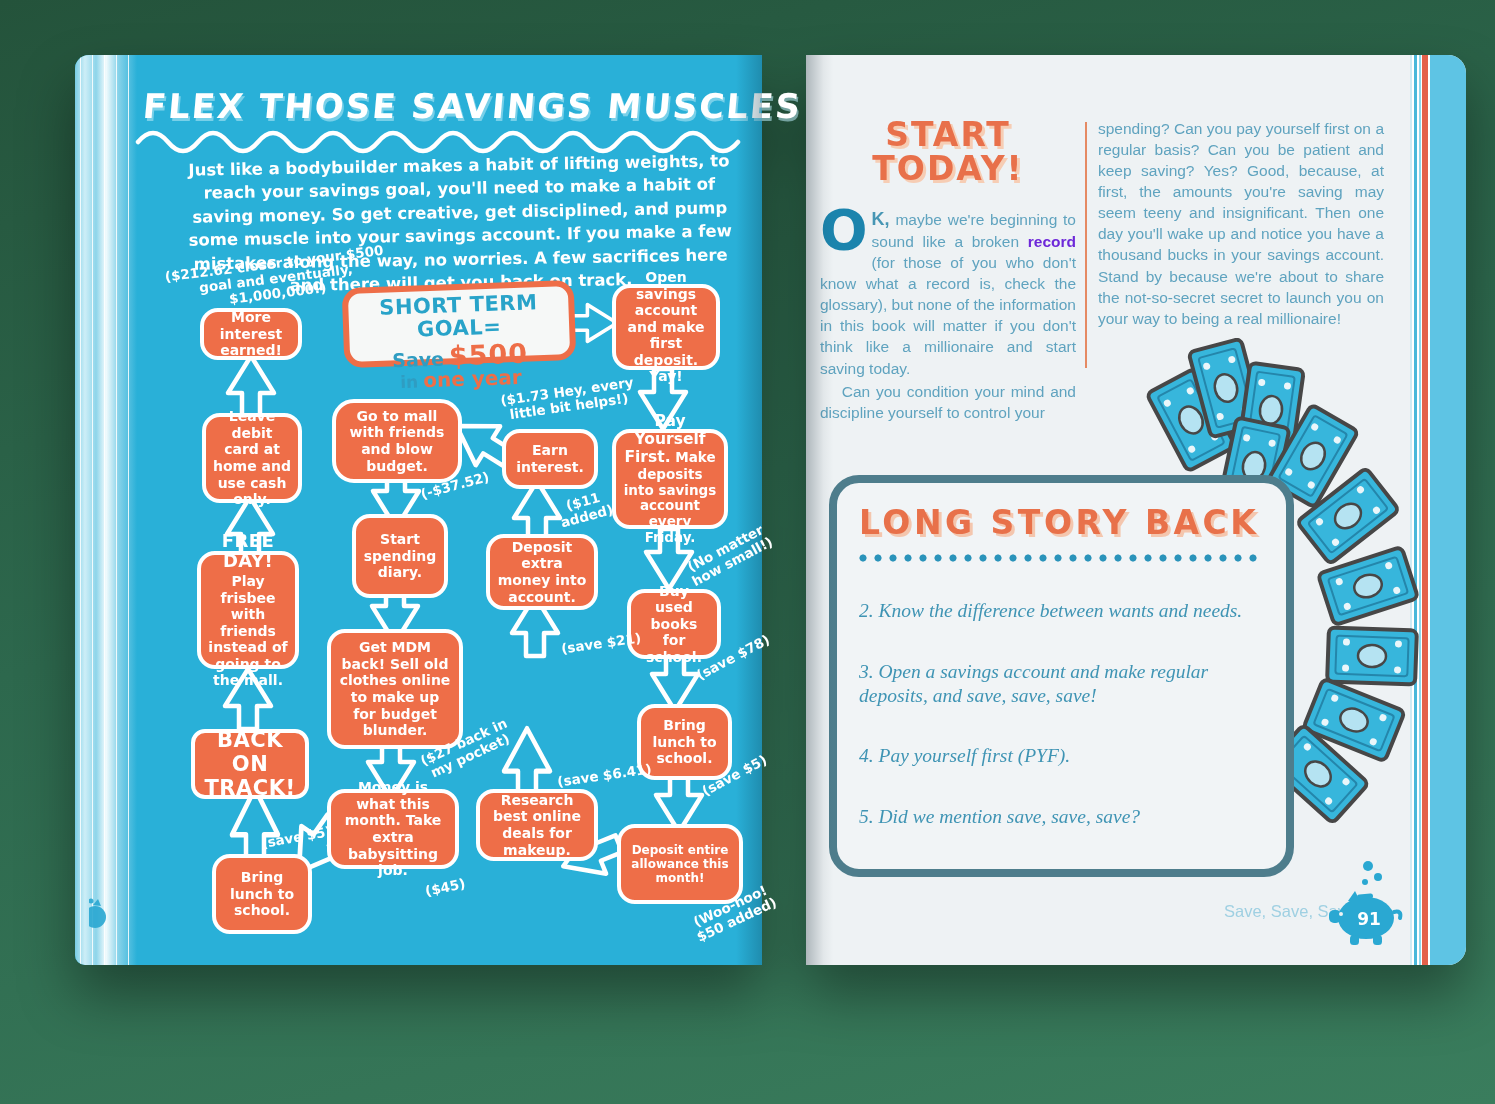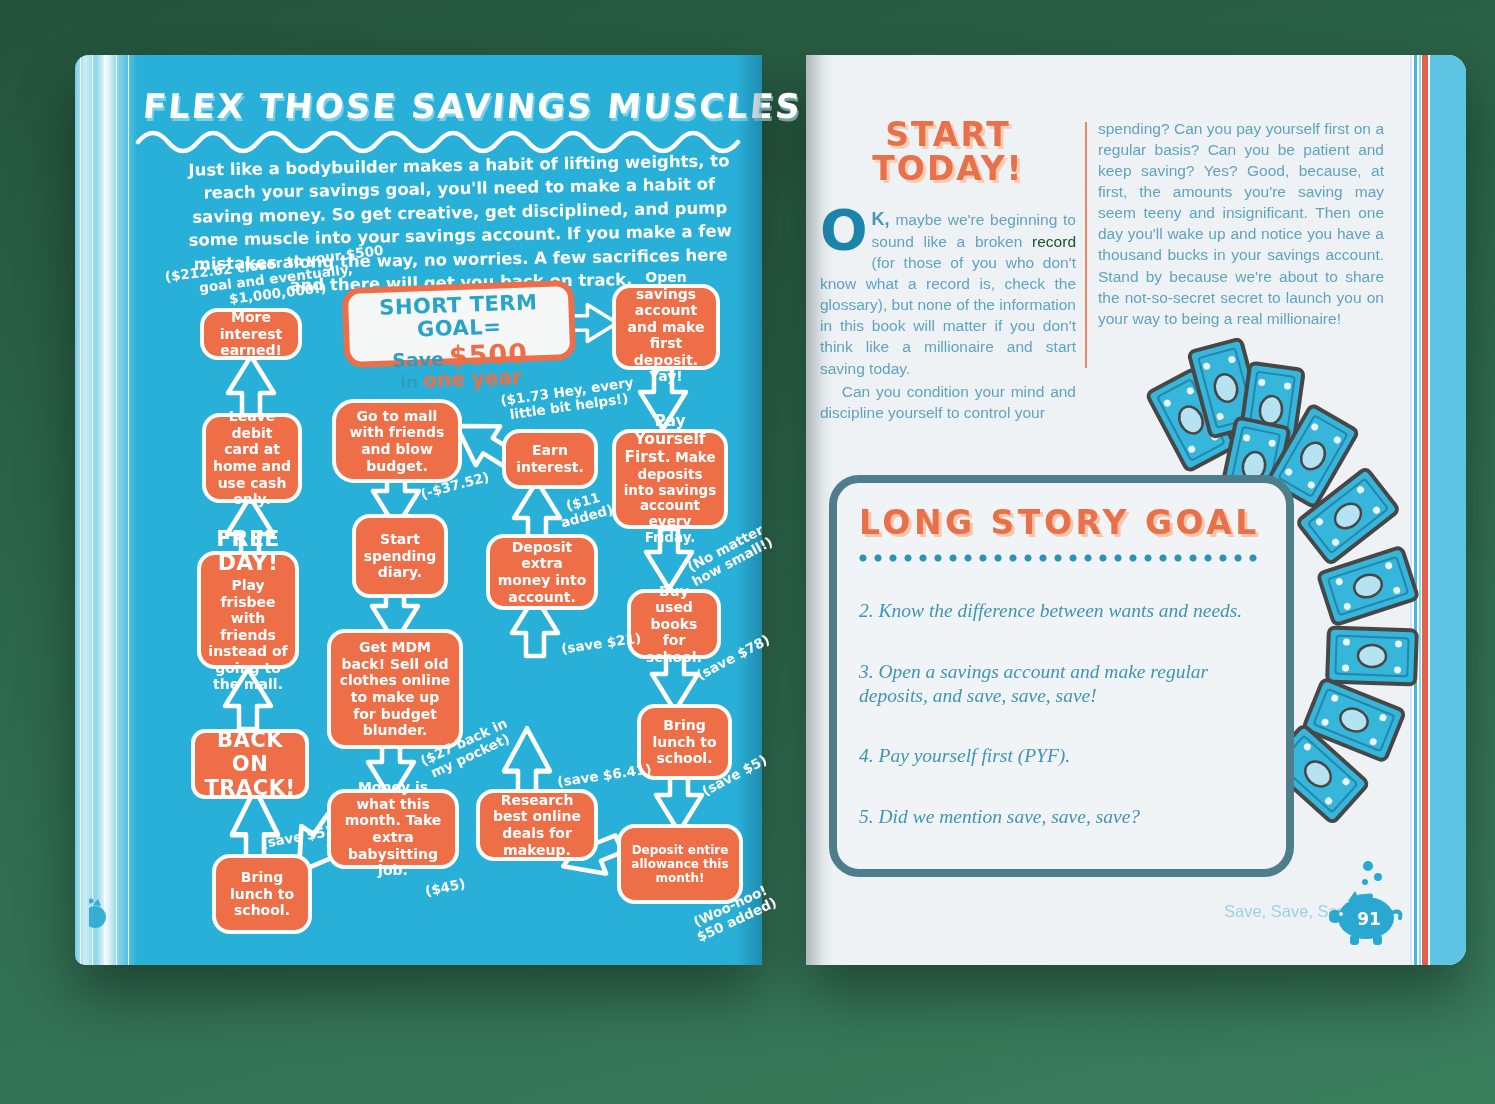--- a/index.html
+++ b/index.html
@@ -34,21 +34,21 @@
   .goal-l1{color:#28a3c9;font-size:21px;font-weight:bold;letter-spacing:.5px;line-height:1.1;}
   .goal-save{color:#2f9dc2;font-size:19px;font-weight:bold;}
   .goal-amt{color:#ee6e48;font-size:27px;font-weight:bold;letter-spacing:1px;}
   .goal-in{color:#2f9dc2;font-size:17px;font-weight:bold;}
   .goal-dur{color:#ee6e48;font-size:20px;font-weight:bold;}
   .arrows{position:absolute;left:0;top:0;z-index:1;pointer-events:none;}
   .arr{fill:#29b0d8;stroke:#ffffff;stroke-width:4.5;stroke-linejoin:round;}
   .node{position:absolute;background:#ee6e48;border:4px solid #ffffff;border-radius:18px;
     color:#fff;font-weight:bold;font-size:14px;line-height:1.18;text-align:center;
     display:flex;align-items:center;justify-content:center;padding:5px 7px;box-sizing:border-box;z-index:2;}
-  .node .nhead{font-size:22px;letter-spacing:.4px;line-height:1.1;margin-bottom:2px;}
+  .node .nhead{font-size:18px;letter-spacing:.4px;line-height:1.1;margin-bottom:2px;}
   .node .nb{font-size:15.5px;}
   .node.nbig{font-size:21px;line-height:1.15;letter-spacing:.5px;border-radius:14px;}
   .flabel{position:absolute;color:#fff;font-weight:bold;font-size:13.5px;line-height:1.12;
     text-align:center;z-index:3;white-space:nowrap;}
   .flabel.wrap{white-space:normal;}
   .edge-pig{position:absolute;left:14px;top:842px;z-index:4;opacity:.9;}
   
   .page-right{position:absolute;left:687px;top:0;width:660px;height:910px;background:#eef2f4;
     border-radius:0 18px 18px 0;margin-left:44px;}
   .page-right::before{content:'';position:absolute;left:0;top:0;width:32px;height:100%;z-index:6;
@@ -59,21 +59,21 @@
       #ffffff 9px 11px,#8fd7ec 11px 13px,#ffffff 13px 14px,#e4604a 14px 20px,#ffffff 20px 22px,#5ec4e4 22px 100%);}
   .right-content{position:absolute;left:0;top:3px;width:600px;height:905px;}
   .col1{position:absolute;left:14px;top:60px;width:256px;}
   .start-heading{text-align:center;color:#e8704a;font-size:33px;font-weight:bold;letter-spacing:2px;
     line-height:1.04;text-shadow:3px 3px 0 #f6cdb4;margin:0 0 20px 0;}
   .para{color:#5fa3bf;font-size:15.5px;line-height:1.36;text-align:justify;margin:0;
     font-family:"Liberation Sans",sans-serif;}
   .para .dropcap{float:left;font-size:56px;line-height:.82;color:#1b84ad;font-weight:bold;
     padding-right:4px;font-family:"DejaVu Sans",sans-serif;}
   .para .kcap{font-size:18px;font-weight:bold;color:#4796b4;}
-  .para .rec{font-weight:normal;color:#14532d;}
+  .para .rec{font-weight:bold;color:#6d28d9;}
   .para.indent{text-indent:1.4em;margin-top:2px;}
   .col2{position:absolute;left:292px;top:60px;width:286px;}
   .col-divider{position:absolute;left:279px;top:64px;width:2px;height:246px;background:#e58a63;}
   .fan{position:absolute;left:330px;top:280px;z-index:1;}
   .bill{fill:#37b6dc;stroke:#474747;stroke-width:4;}
   .bill-inner{fill:none;stroke:#2486ab;stroke-width:2;}
   .bill-oval{fill:#b5e3f2;stroke:#474747;stroke-width:2.5;}
   .bill-dot{fill:#eaf6fa;}
   .lss-box{position:absolute;left:23px;top:417px;width:465px;height:402px;background:#f1f4f6;
     border:8px solid #4e7d8c;border-radius:30px;box-sizing:border-box;z-index:2;padding:20px 22px;}
@@ -228,21 +228,21 @@
         <use href="#bill" transform="translate(118 128) rotate(12)"></use>
         <use href="#bill" transform="translate(177 118) rotate(30)"></use>
         <use href="#bill" transform="translate(212 178) rotate(52)"></use>
         <use href="#bill" transform="translate(232 248) rotate(72)"></use>
         <use href="#bill" transform="translate(236 318) rotate(92)"></use>
         <use href="#bill" transform="translate(218 382) rotate(112)"></use>
         <use href="#bill" transform="translate(182 436) rotate(132)"></use>
       </svg>
 
       <div class="lss-box">
-        <div class="lss-heading">LONG STORY GOAL</div>
+        <div class="lss-heading">LONG STORY BACK</div>
         <div class="lss-dots"></div>
         <div class="lss-item">2. Know the difference between wants and needs.</div>
         <div class="lss-item">3. Open a savings account and make regular deposits, and save, save, save!</div>
         <div class="lss-item">4. Pay yourself first (PYF).</div>
         <div class="lss-item">5. Did we mention save, save, save?</div>
       </div>
 
       <div class="footer-text">Save, Save, Save</div>
 
       <svg class="pig-wrap" width="80" height="92" viewBox="0 0 80 92">

